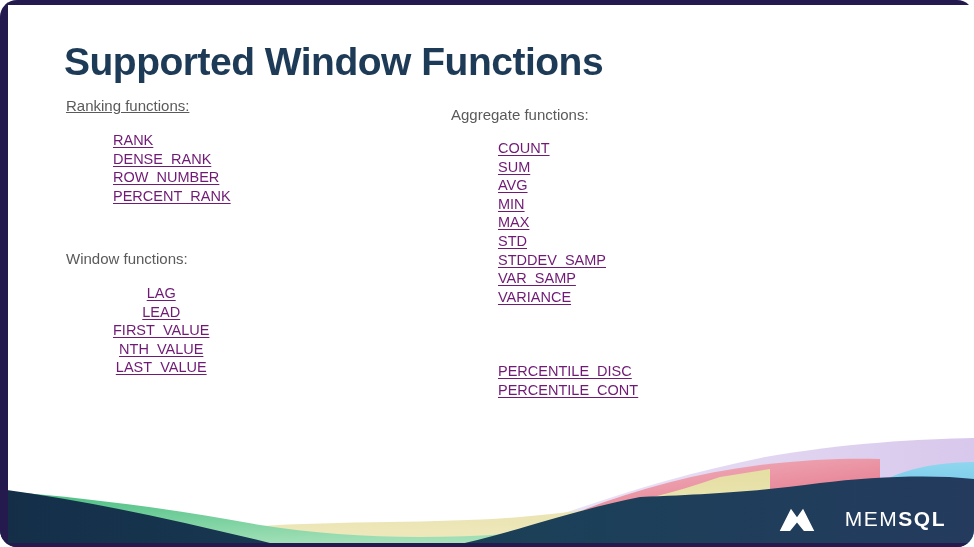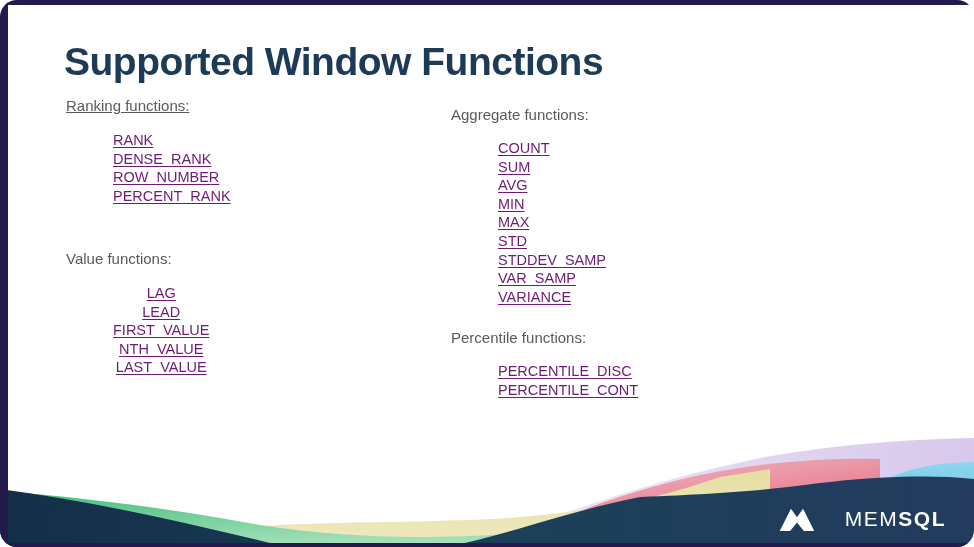--- a/index.html
+++ b/index.html
@@ -68,21 +68,21 @@
   <h1 class="page-title">Supported Window Functions</h1>
 
   <div class="section-label lbl-ranking">Ranking functions:</div>
   <div class="link-list list-ranking">
     <a class="fn-link">RANK</a>
     <a class="fn-link">DENSE_RANK</a>
     <a class="fn-link">ROW_NUMBER</a>
     <a class="fn-link">PERCENT_RANK</a>
   </div>
 
-  <div class="section-label lbl-value">Value functions:</div>
+  <div class="section-label lbl-value">Window functions:</div>
   <div class="link-list list-value">
     <a class="fn-link">LAG</a>
     <a class="fn-link">LEAD</a>
     <a class="fn-link">FIRST_VALUE</a>
     <a class="fn-link">NTH_VALUE</a>
     <a class="fn-link">LAST_VALUE</a>
   </div>
 
   <div class="section-label lbl-aggregate">Aggregate functions:</div>
   <div class="link-list list-aggregate">
@@ -90,21 +90,20 @@
     <a class="fn-link">SUM</a>
     <a class="fn-link">AVG</a>
     <a class="fn-link">MIN</a>
     <a class="fn-link">MAX</a>
     <a class="fn-link">STD</a>
     <a class="fn-link">STDDEV_SAMP</a>
     <a class="fn-link">VAR_SAMP</a>
     <a class="fn-link">VARIANCE</a>
   </div>
 
-  <div class="section-label lbl-percentile">Percentile functions:</div>
   <div class="link-list list-percentile">
     <a class="fn-link">PERCENTILE_DISC</a>
     <a class="fn-link">PERCENTILE_CONT</a>
   </div>
 
   <svg class="wave" viewBox="0 0 974 130" preserveAspectRatio="none" aria-hidden="true">
     <defs>
       <linearGradient id="gLav" x1="0" y1="0" x2="1" y2="0">
         <stop offset="0" stop-color="#efe9f8"></stop>
         <stop offset="1" stop-color="#d8c8ec"></stop>

